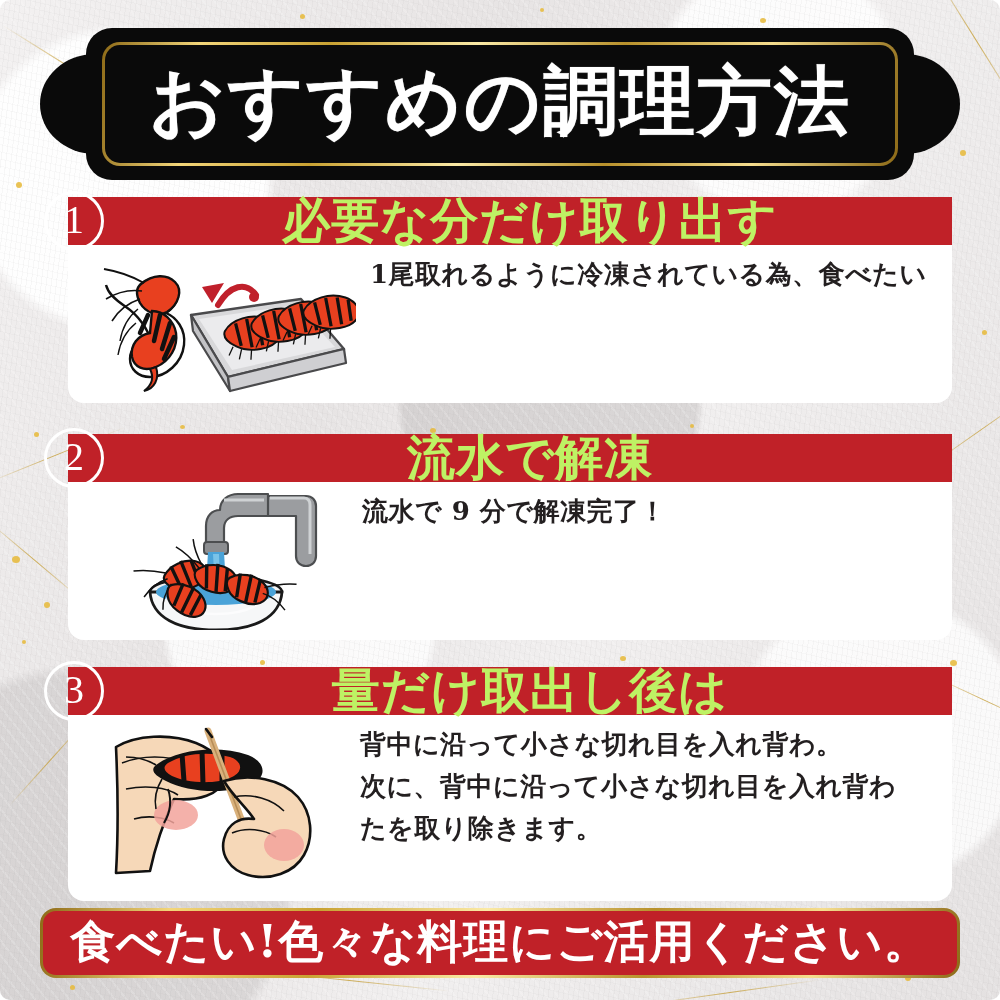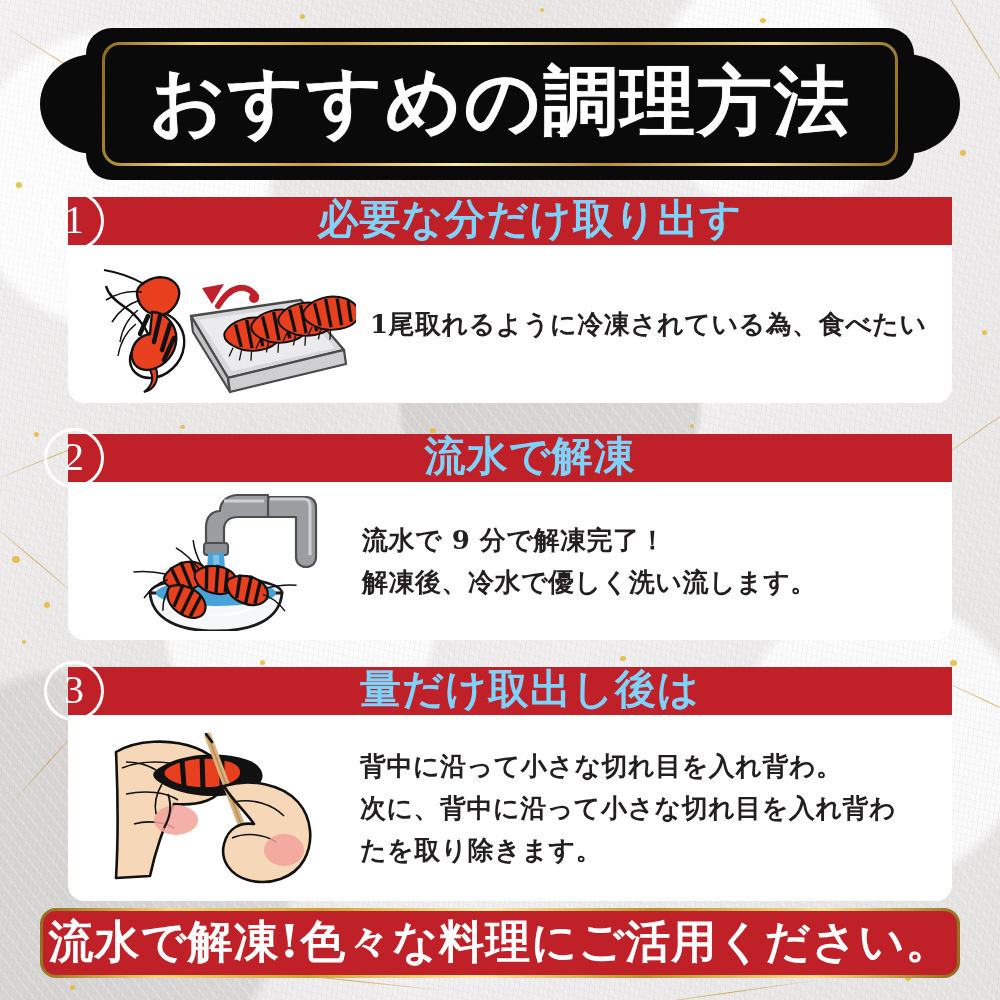--- a/index.html
+++ b/index.html
@@ -21,20 +21,21 @@
     background-color: #eceaea;
     background-image:
       radial-gradient(circle at 12% 18%, rgba(255,255,255,.95) 0 12%, rgba(0,0,0,0) 13%),
       radial-gradient(circle at 78% 9%,  rgba(255,255,255,.85) 0 10%, rgba(0,0,0,0) 11%),
       radial-gradient(circle at 30% 62%, rgba(255,255,255,.80) 0 14%, rgba(0,0,0,0) 15%),
       radial-gradient(circle at 88% 74%, rgba(255,255,255,.80) 0 12%, rgba(0,0,0,0) 13%),
       radial-gradient(circle at 55% 40%, rgba(190,186,186,.45) 0 18%, rgba(0,0,0,0) 19%),
       radial-gradient(circle at 8%  88%, rgba(190,186,186,.40) 0 16%, rgba(0,0,0,0) 17%),
       linear-gradient(115deg, #f3f1f1 0%, #e7e4e4 35%, #f1efef 60%, #e4e1e1 100%);
     overflow: hidden;
+    border-radius: 10px;
   }
   
   #paper-fiber {
     position: absolute;
     inset: 0;
     pointer-events: none;
     opacity: .55;
     background-image:
       repeating-linear-gradient(97deg,  rgba(160,158,158,.14) 0 1px, rgba(0,0,0,0) 1px 5px),
       repeating-linear-gradient(13deg,  rgba(170,168,168,.10) 0 1px, rgba(0,0,0,0) 1px 7px),
@@ -110,22 +111,22 @@
   }
   .step-head {
     position: relative;
     height: 48px;
     background: #c02128;
     display: flex;
     align-items: center;
     justify-content: center;
   }
   .step-head-title {
-    color: #7dd3fc;
-    font-size: 41px;
+    color: #bef264;
+    font-size: 48px;
     font-weight: bold;
     letter-spacing: 1px;
     font-family: "DejaVu Serif", "Liberation Serif", serif;
     margin-left: 40px;
     line-height: 1;
     padding-bottom: 3px;
   }
   .step-num {
     position: absolute;
     left: -24px;
@@ -141,21 +142,20 @@
     align-items: center;
     justify-content: center;
     z-index: 5;
     box-sizing: border-box;
     padding-bottom: 4px;
   }
   .step-body {
     background: #ffffff;
     border-radius: 0 0 16px 16px;
     display: flex;
-    align-items: center;
     padding: 8px 0;
     box-sizing: border-box;
   }
   .step-illus {
     flex: 0 0 auto;
     position: relative;
   }
   .step-text {
     flex: 1 1 auto;
     color: #231f20;
@@ -371,21 +371,20 @@
             <path d="M36 8 C46 2 56 -2 66 -4 M36 14 C46 14 54 18 62 24" stroke="#111" stroke-width="1.5" fill="none"></path>
           </g>
           <g transform="translate(56,88) rotate(30)">
             <path d="M0 8 C8 0 24 -2 34 4 C42 9 44 18 36 24 C26 31 8 28 2 20 C-2 15 -3 11 0 8 Z" fill="#e8401f" stroke="#111" stroke-width="2.2"></path>
             <path d="M9 1 L12 25 M20 -1 L22 27 M30 2 L31 25" stroke="#111" stroke-width="3.4" fill="none"></path>
           </g>
         </svg>
       </div>
       <div class="step-text">
         <div>流水で 9 分で解凍完了！</div>
-        <div>解凍後、冷水で優しく洗い流します。</div>
       </div>
     </div>
   </div>
 
   <div class="step" id="step-3">
     <div class="step-head">
       <div class="step-num">3</div>
       <div class="step-head-title">量だけ取出し後は</div>
     </div>
     <div class="step-body">
@@ -426,16 +425,16 @@
       </div>
       <div class="step-text">
         <div>背中に沿って小さな切れ目を入れ背わ。</div>
         <div>次に、背中に沿って小さな切れ目を入れ背わ</div>
         <div>たを取り除きます。</div>
       </div>
     </div>
   </div>
 
   <div id="footer-banner">
-    <div id="footer-text">流水で解凍!色々な料理にご活用ください。</div>
+    <div id="footer-text">食べたい!色々な料理にご活用ください。</div>
   </div>
 
 </div>
 
 </body></html>

